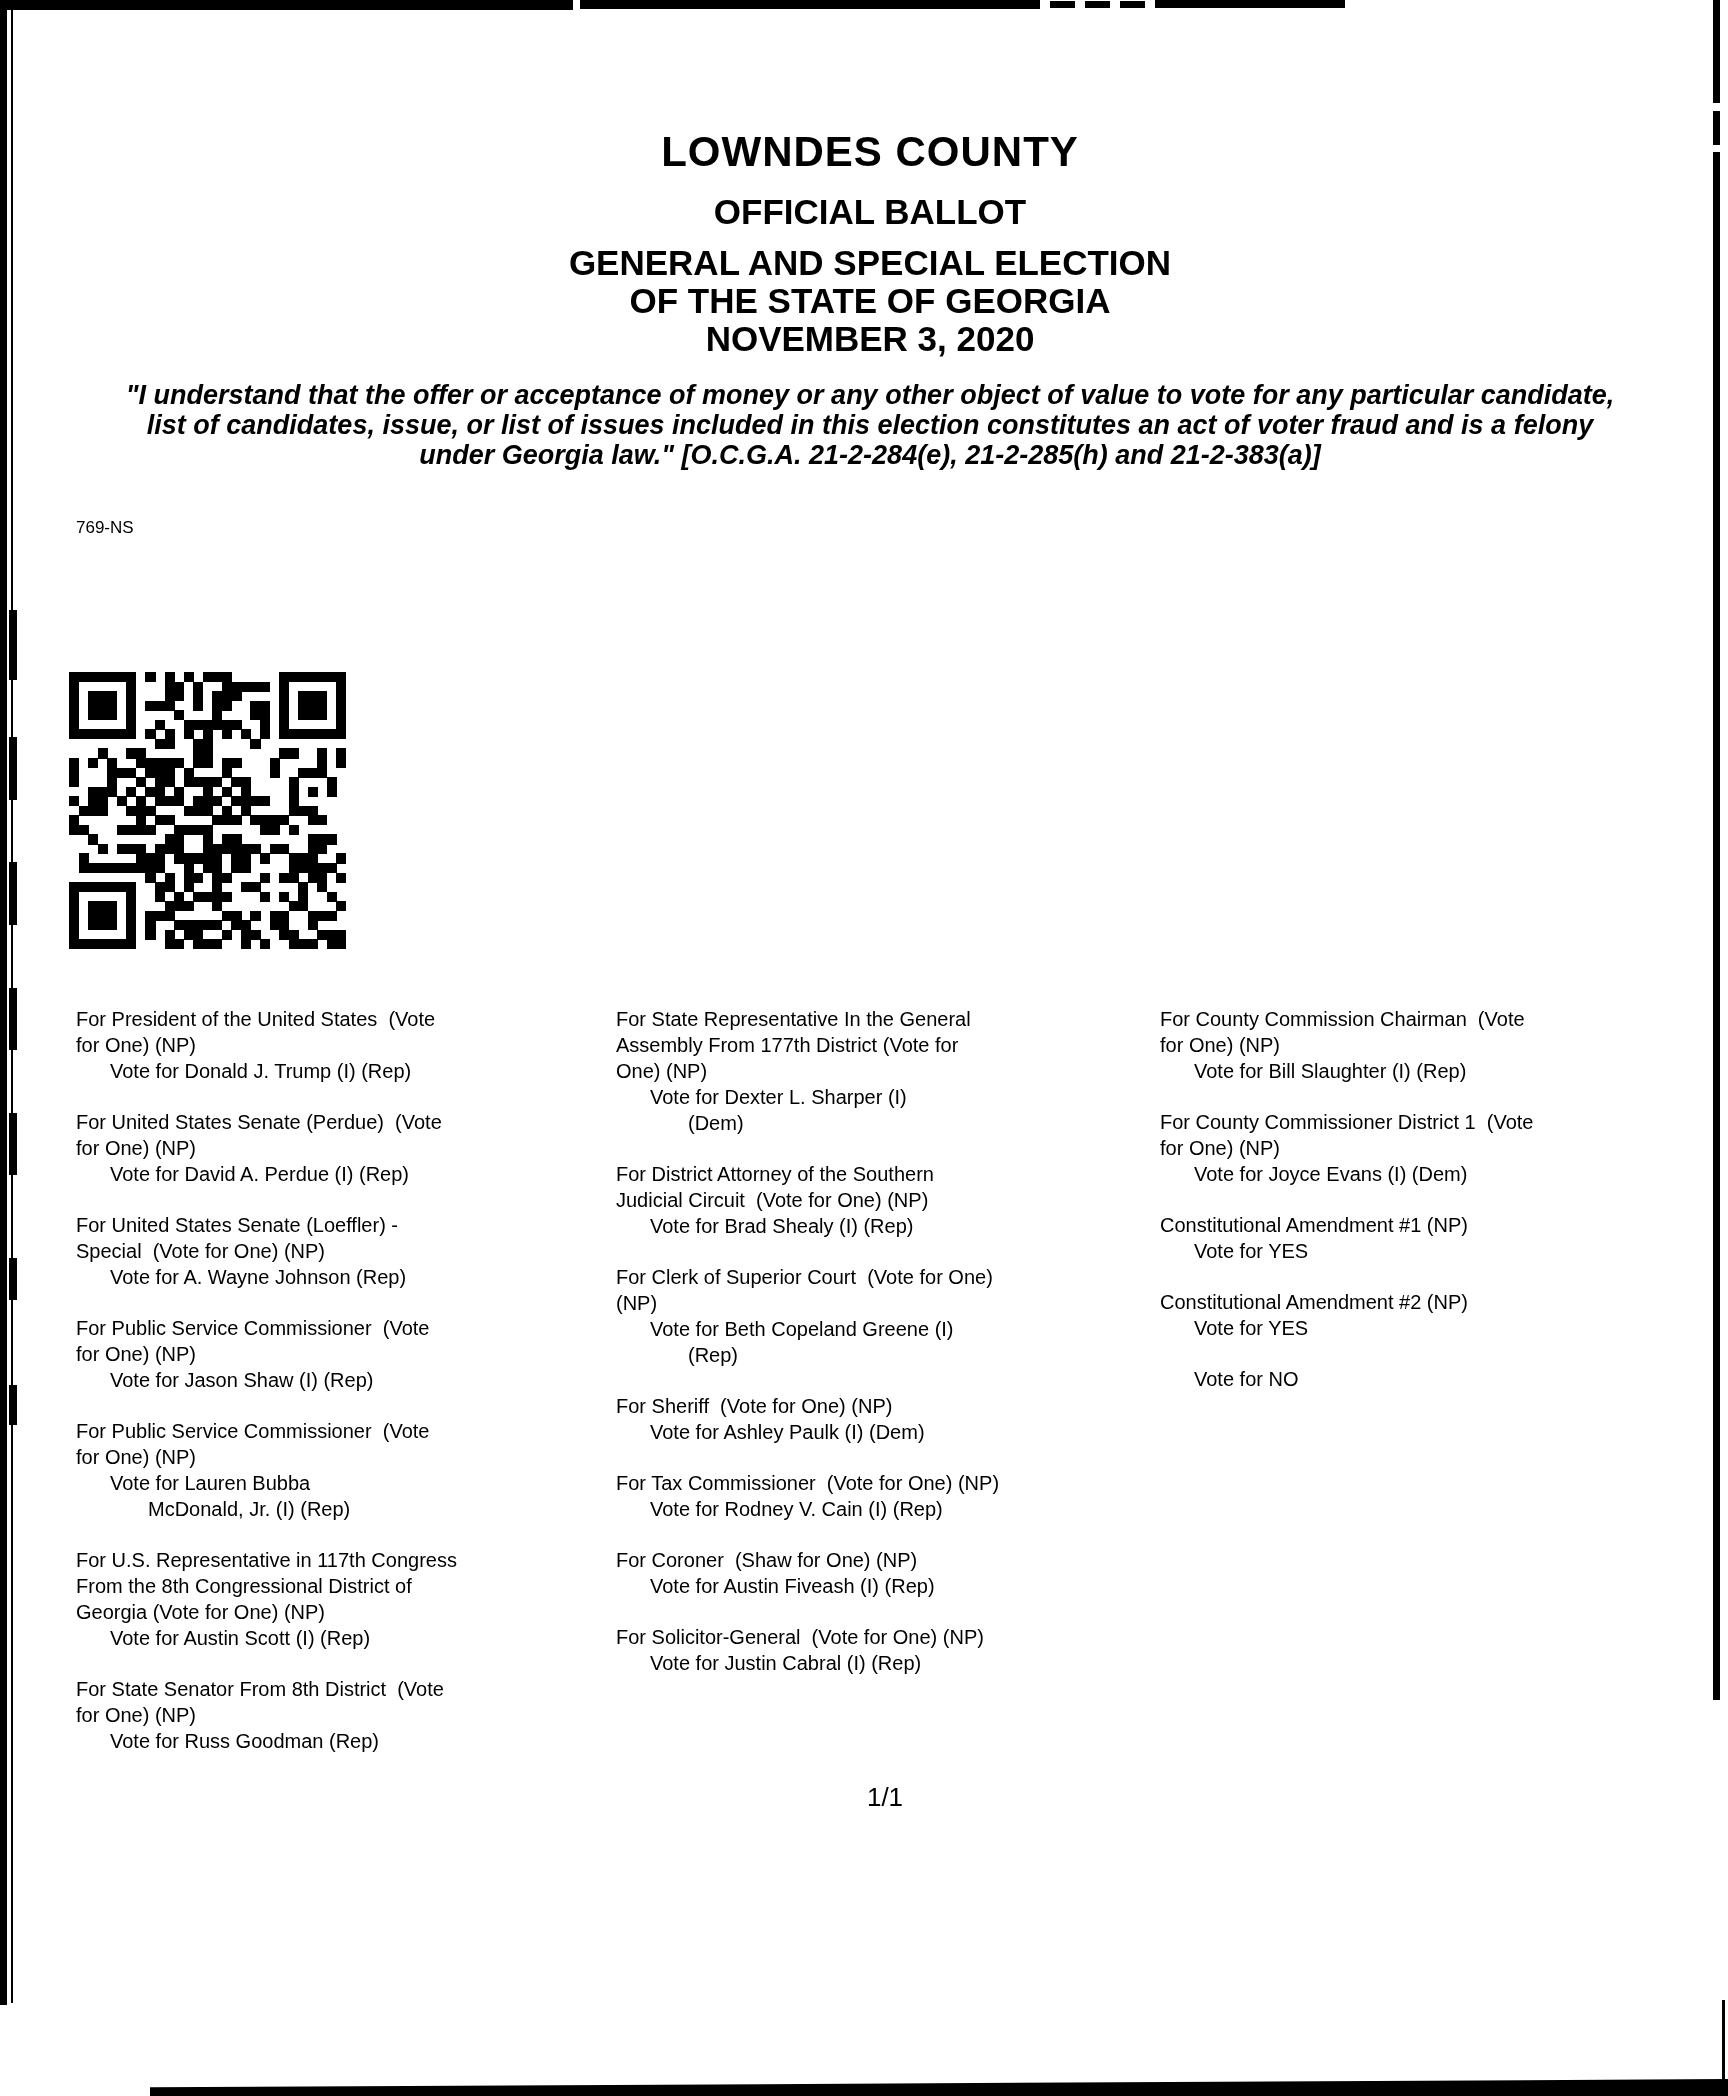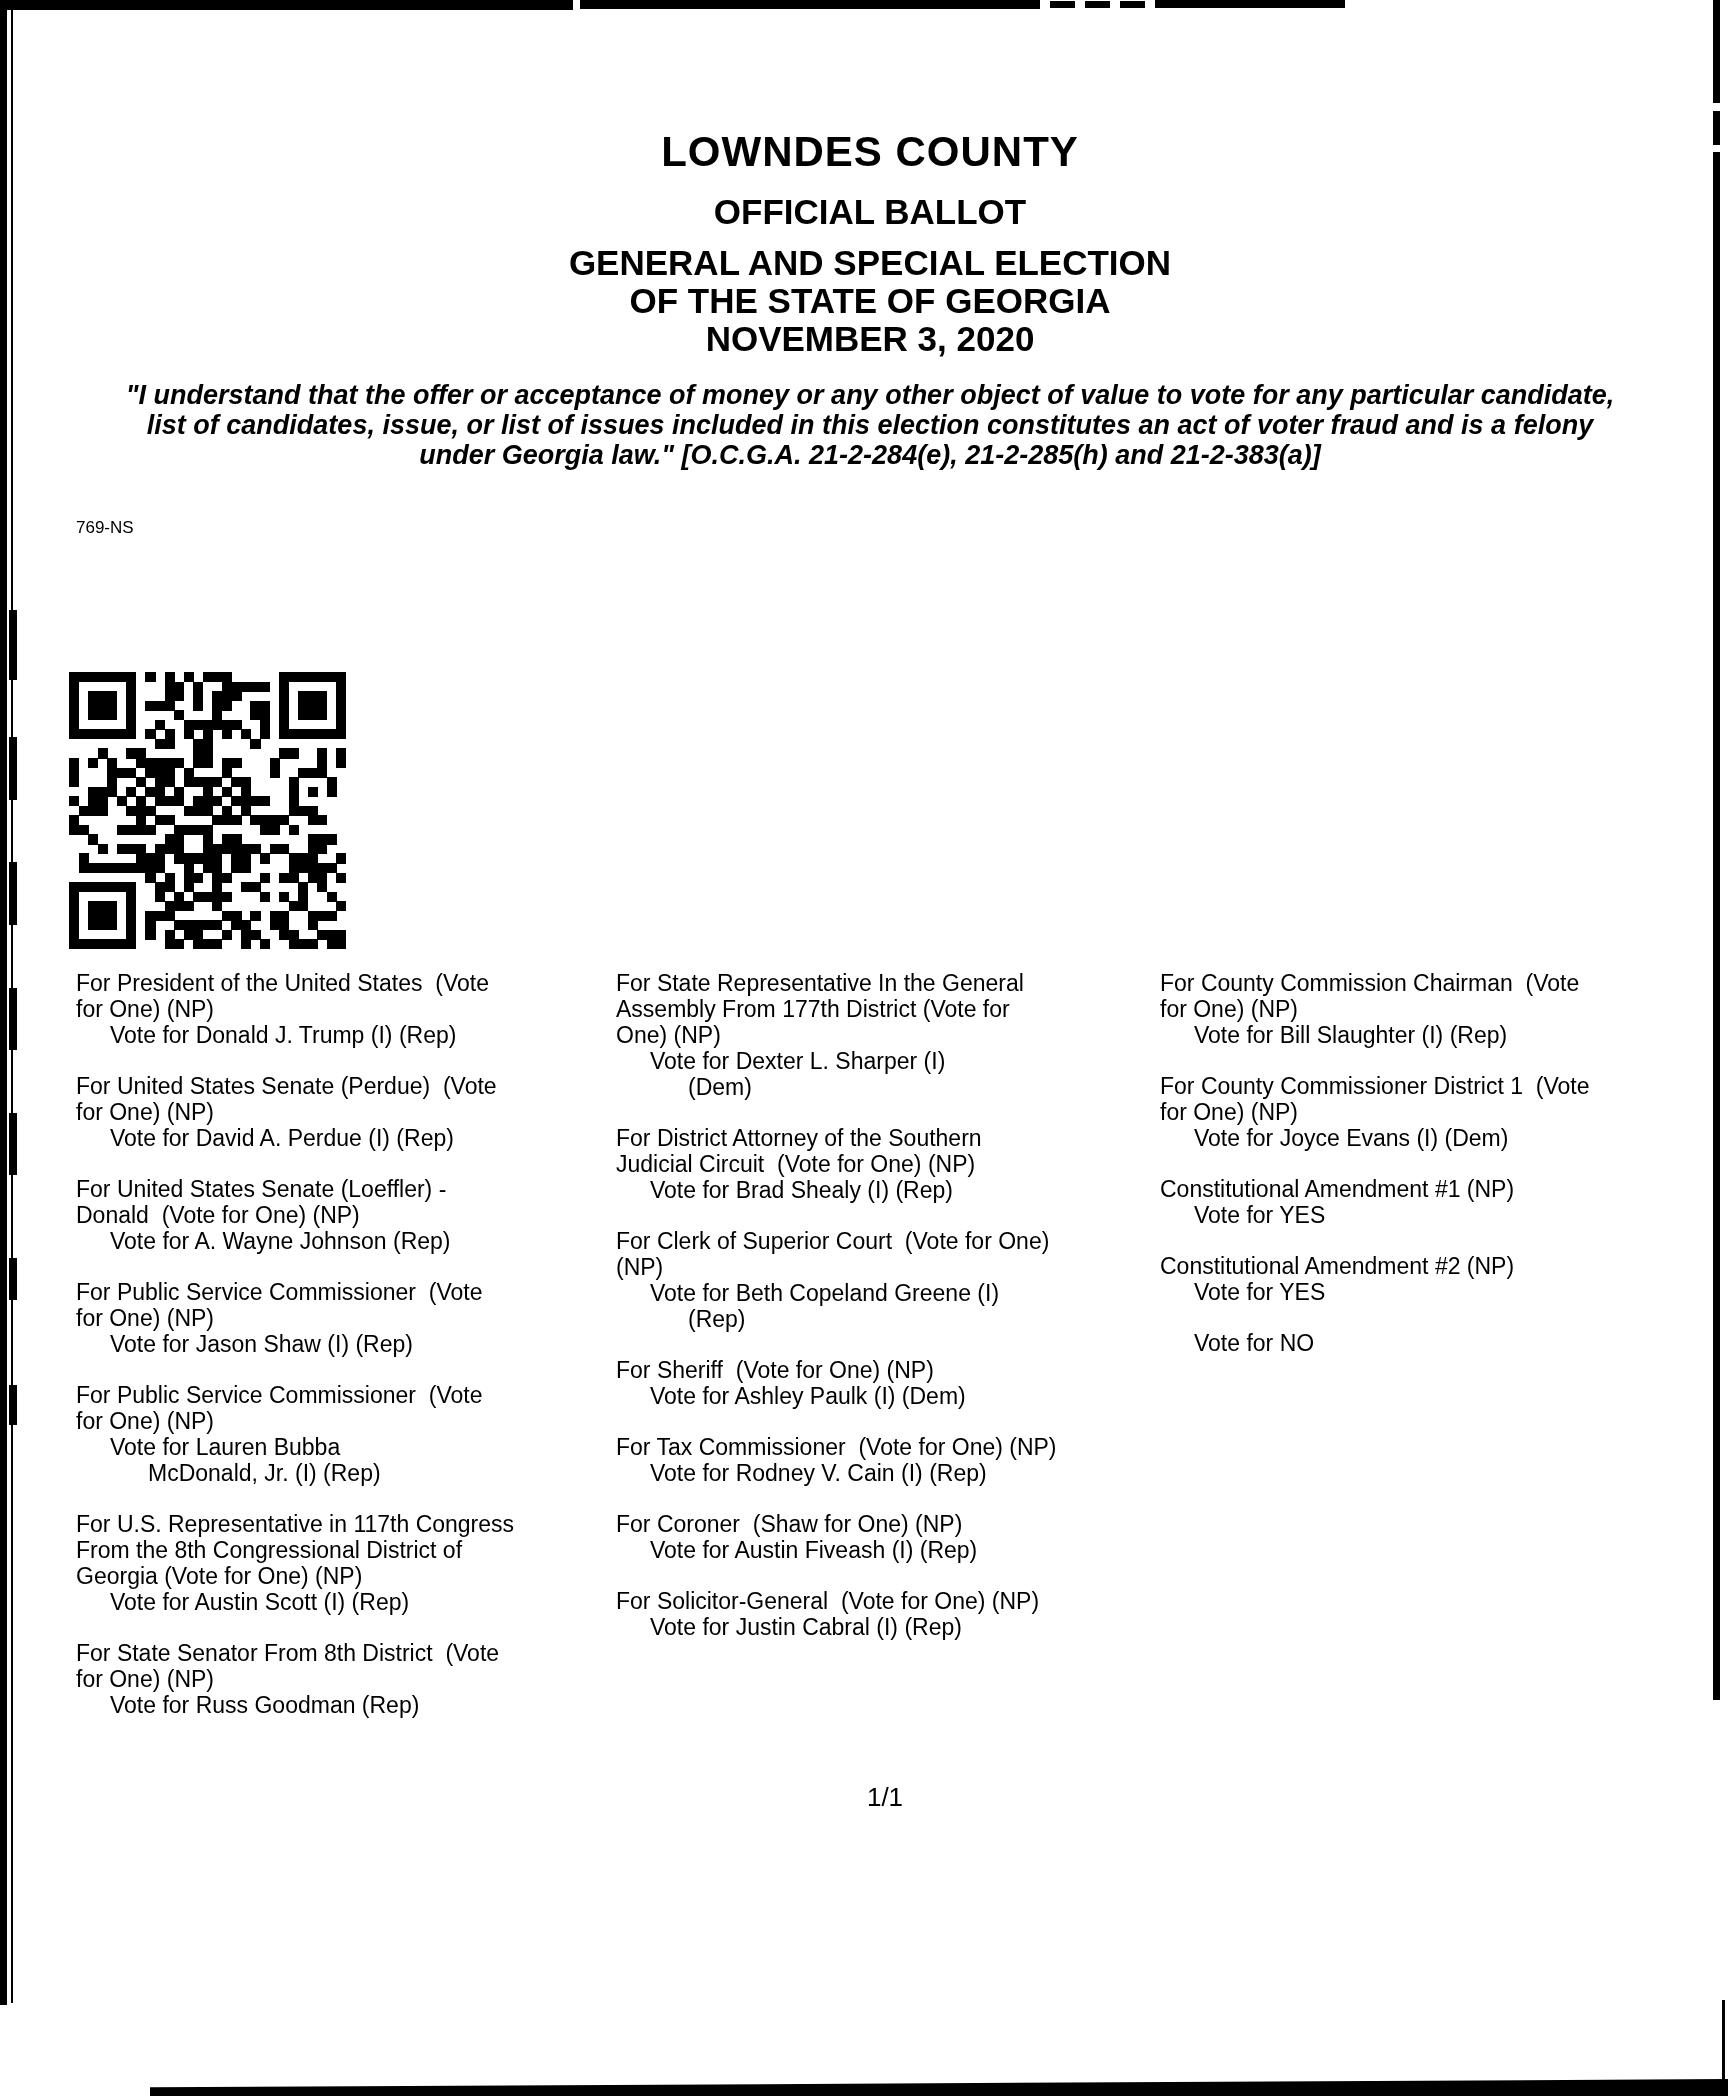--- a/index.html
+++ b/index.html
@@ -24,21 +24,21 @@
   
   .disclaimer { position:absolute; top:380px; left:0; width:1740px; text-align:center;
     font-style:italic; font-weight:bold; font-size:27px; line-height:30px; }
   .disclaimer div { white-space:pre; }
 
   .ballot-code { position:absolute; top:518px; left:76px; font-size:17px; }
 
   .qr { position:absolute; left:69px; top:672px; width:277px; height:277px; }
 
   
-  .col { position:absolute; top:970px; font-size:23px; line-height:26px; }
+  .col { position:absolute; top:1006px; font-size:20px; line-height:26px; }
   .col-1 { left:76px;   width:520px; }
   .col-2 { left:616px;  width:540px; }
   .col-3 { left:1160px; width:568px; }
   .contest { margin-bottom:25px; }
   .line { white-space:pre; }
   .v1 { padding-left:34px; }
   .v2 { padding-left:72px; }
 
   .pagenum { position:absolute; top:1782px; left:0; width:1770px; text-align:center; font-size:26px; }
 
@@ -522,21 +522,21 @@
         <div class="line">for One) (NP)</div>
         <div class="line v1">Vote for Donald J. Trump (I) (Rep)</div>
       </div>
       <div class="contest">
         <div class="line">For United States Senate (Perdue)  (Vote</div>
         <div class="line">for One) (NP)</div>
         <div class="line v1">Vote for David A. Perdue (I) (Rep)</div>
       </div>
       <div class="contest">
         <div class="line">For United States Senate (Loeffler) -</div>
-        <div class="line">Donald  (Vote for One) (NP)</div>
+        <div class="line">Special  (Vote for One) (NP)</div>
         <div class="line v1">Vote for A. Wayne Johnson (Rep)</div>
       </div>
       <div class="contest">
         <div class="line">For Public Service Commissioner  (Vote</div>
         <div class="line">for One) (NP)</div>
         <div class="line v1">Vote for Jason Shaw (I) (Rep)</div>
       </div>
       <div class="contest">
         <div class="line">For Public Service Commissioner  (Vote</div>
         <div class="line">for One) (NP)</div>

